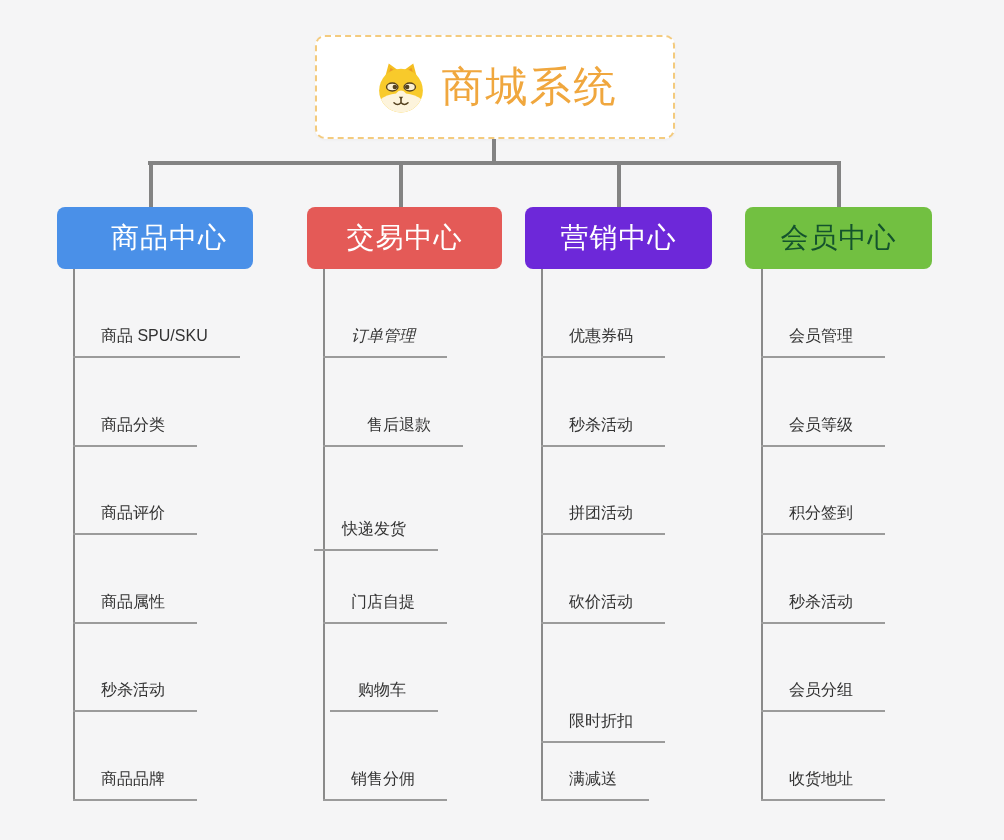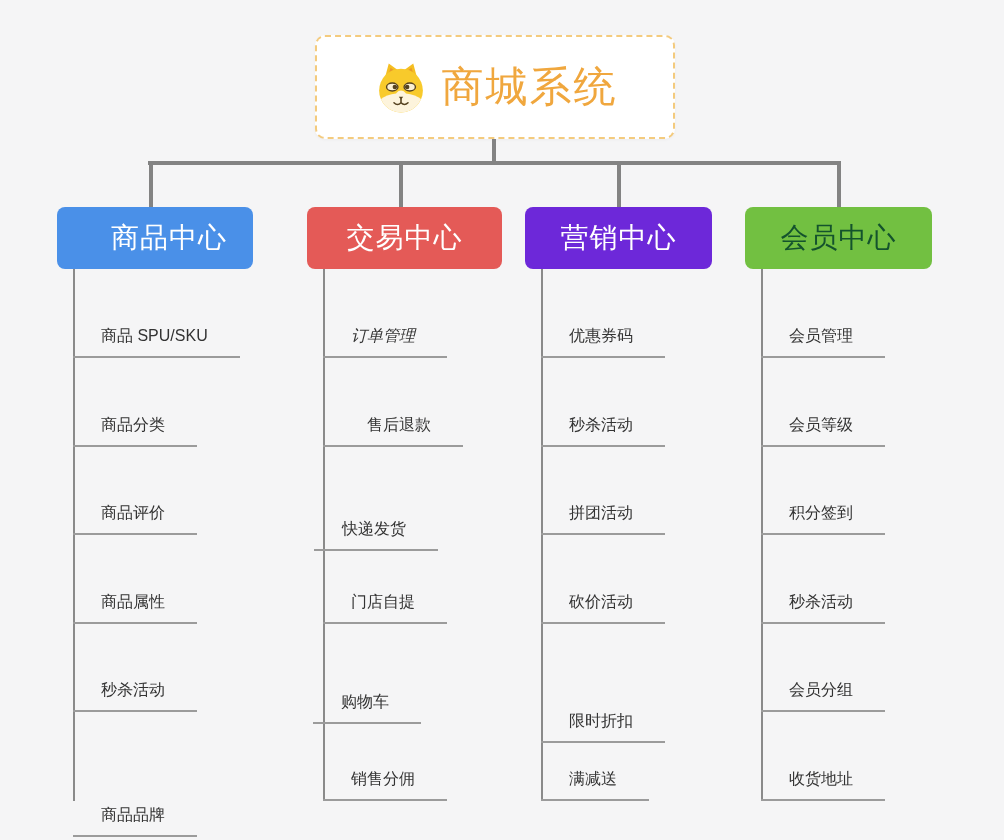--- a/index.html
+++ b/index.html
@@ -86,29 +86,29 @@
 
   <div id="columns">
       <div class="connector stub" style="left: 149px;"></div>
       <div class="branch-node" style="left: 57px; width: 168px; background: rgb(74, 144, 232); color: rgb(255, 255, 255); padding-left: 28px;">商品中心</div>
       <div class="col-trunk" style="left: 73px;"></div>
       <div class="leaf" style="left: 73px; top: 322px;">商品 SPU/SKU</div>
       <div class="leaf" style="left: 73px; top: 411px;">商品分类</div>
       <div class="leaf" style="left: 73px; top: 499px;">商品评价</div>
       <div class="leaf" style="left: 73px; top: 588px;">商品属性</div>
       <div class="leaf" style="left: 73px; top: 676px;">秒杀活动</div>
-      <div class="leaf" style="left: 73px; top: 765px; margin-top: 36px;">商品品牌</div>
+      <div class="leaf" style="left: 73px; top: 765px;">商品品牌</div>
       <div class="connector stub" style="left: 399px;"></div>
       <div class="branch-node" style="left: 307px; width: 195px; background: rgb(228, 90, 87); color: rgb(255, 255, 255);">交易中心</div>
       <div class="col-trunk" style="left: 323px;"></div>
       <div class="leaf" style="left: 323px; top: 322px; font-style: italic;">订单管理</div>
       <div class="leaf" style="left: 323px; top: 411px; padding-left: 44px;">售后退款</div>
       <div class="leaf" style="left: 314px; top: 499px; margin-top: 16px;">快递发货</div>
       <div class="leaf" style="left: 323px; top: 588px;">门店自提</div>
-      <div class="leaf" style="left: 313px; top: 676px; margin-top: 12px;">购物车</div>
+      <div class="leaf" style="left: 330px; top: 676px;">购物车</div>
       <div class="leaf" style="left: 323px; top: 765px;">销售分佣</div>
       <div class="connector stub" style="left: 617px;"></div>
       <div class="branch-node" style="left: 525px; width: 187px; background: #6d28d9; color: rgb(255, 255, 255);">营销中心</div>
       <div class="col-trunk" style="left: 541px;"></div>
       <div class="leaf" style="left: 541px; top: 322px;">优惠券码</div>
       <div class="leaf" style="left: 541px; top: 411px;">秒杀活动</div>
       <div class="leaf" style="left: 541px; top: 499px;">拼团活动</div>
       <div class="leaf" style="left: 541px; top: 588px;">砍价活动</div>
       <div class="leaf" style="left: 541px; top: 676px; margin-top: 31px;">限时折扣</div>
       <div class="leaf" style="left: 541px; top: 765px;">满减送</div>

